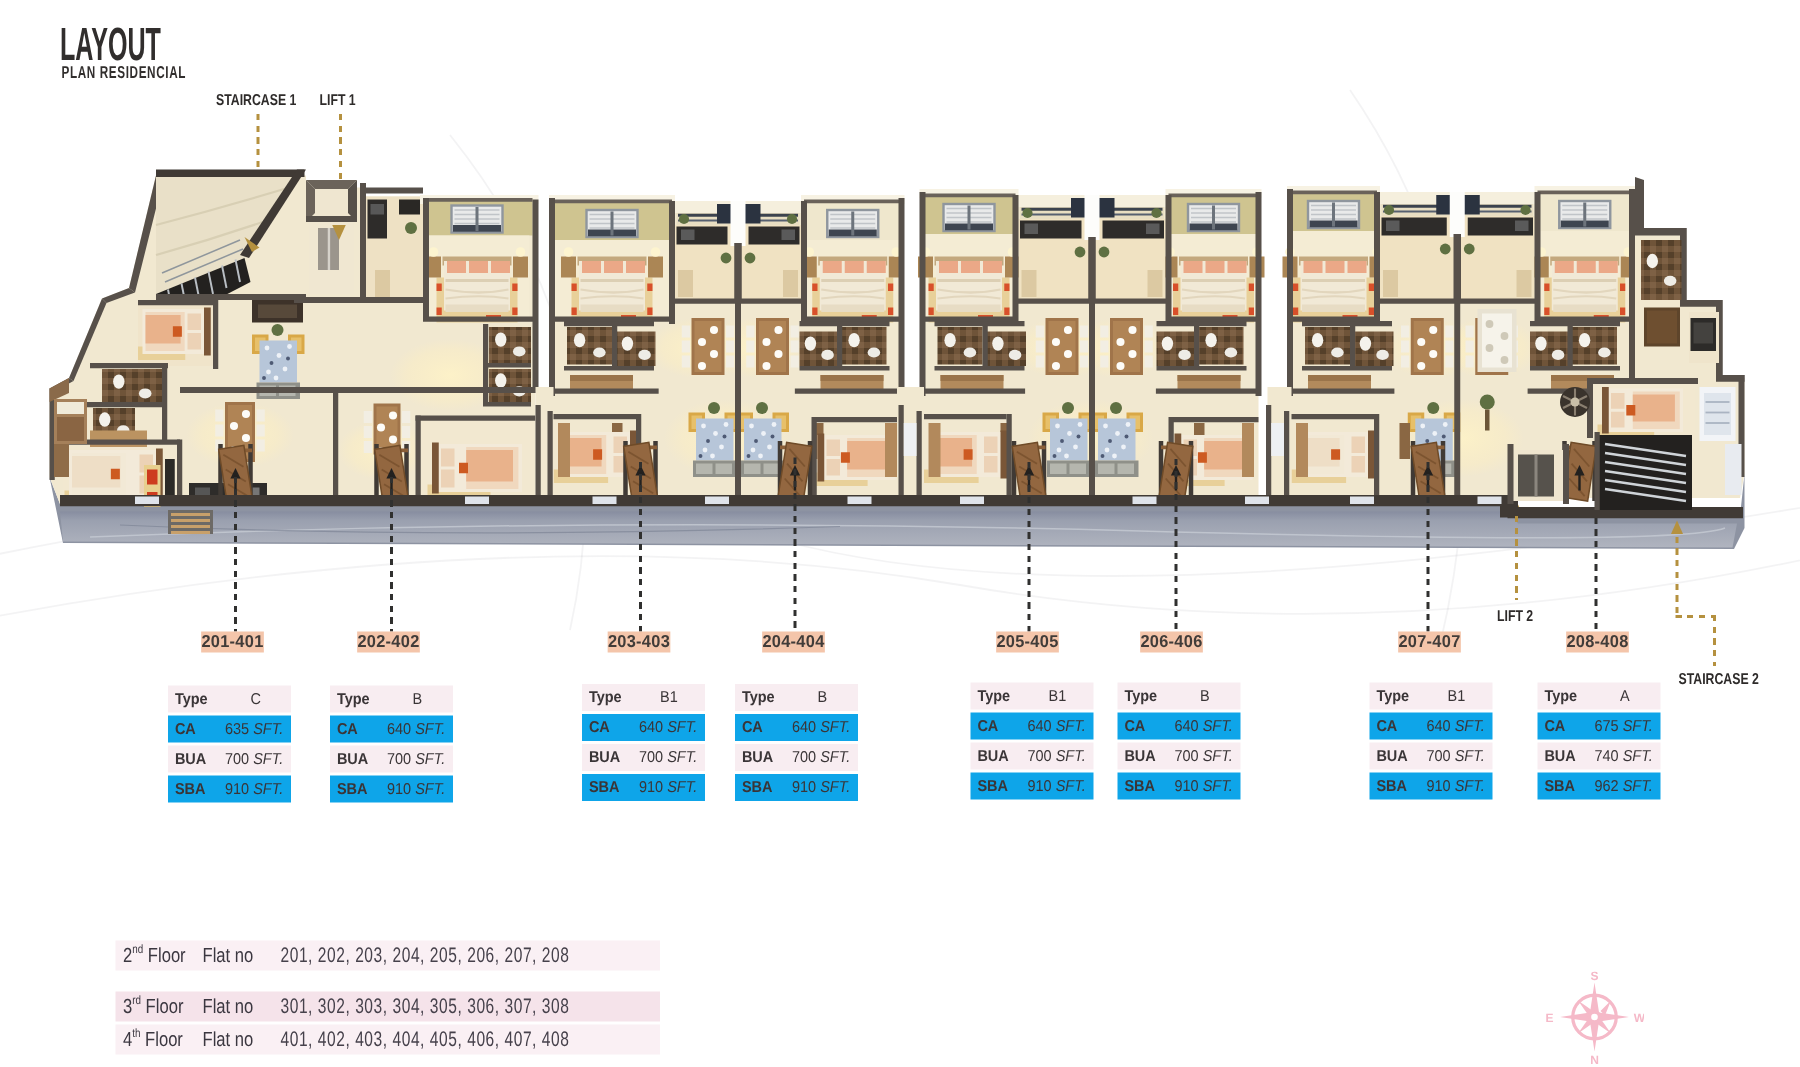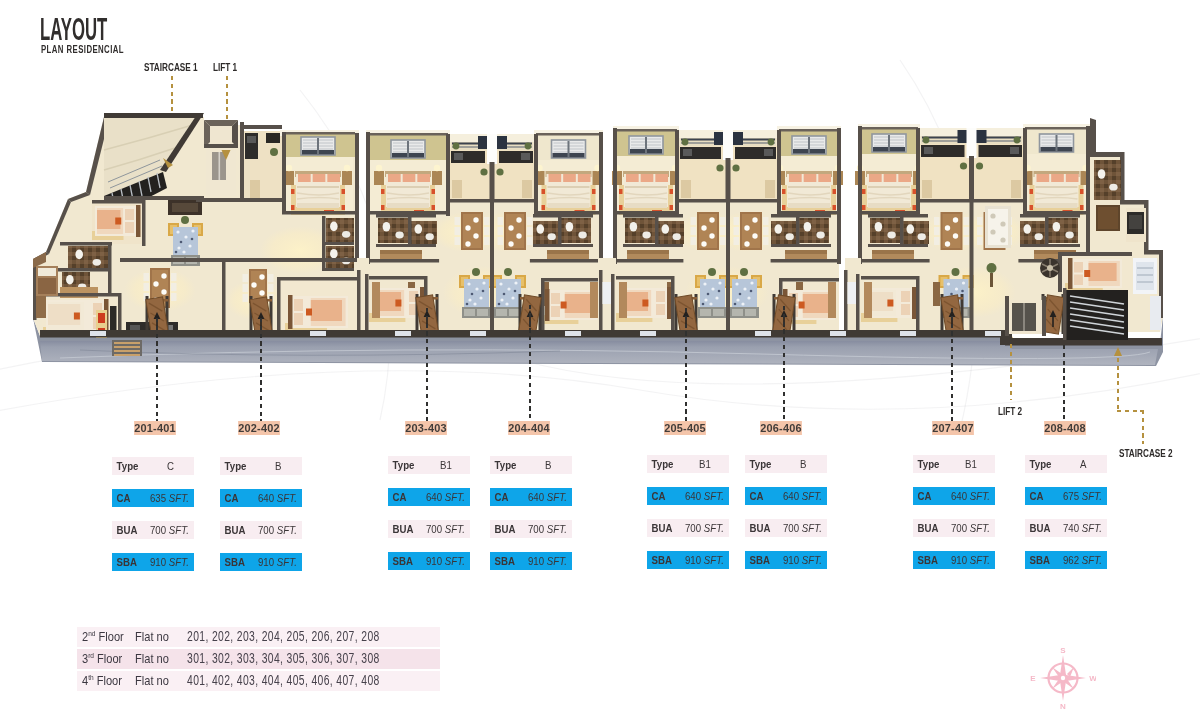--- a/index.html
+++ b/index.html
@@ -2,21 +2,21 @@
 <html><head>
 <meta charset="utf-8">
 <style>
 html,body{margin:0;padding:0;width:1200px;height:711px;background:#fff;font-family:"Liberation Sans",sans-serif;position:relative;overflow:hidden}
 .abs{position:absolute}
 .title{left:40px;top:12px;font-size:31px;font-weight:bold;color:#312e2d;transform:scaleX(0.54);transform-origin:left top;white-space:nowrap}
 .subtitle{left:41px;top:43px;font-size:11.5px;font-weight:bold;color:#312e2d;transform:scaleX(0.68);transform-origin:left top;white-space:nowrap;letter-spacing:0.6px}
 .toplab{font-size:10.5px;font-weight:bold;color:#2e2b2a;transform:scaleX(0.78);transform-origin:left top;white-space:nowrap}
 .unitlab{font-size:11.5px;font-weight:bold;color:#413c39;background:#f4c5aa;text-align:center;width:44px;padding:1px 0 1px 0;transform:scaleX(0.95);transform-origin:center top;letter-spacing:0.2px}
 .tbl{width:82px;font-size:10.5px;color:#3a3537}
-.tbl .r{height:18px;margin-bottom:14px;display:flex;align-items:center}
+.tbl .r{height:18px;margin-bottom:2px;display:flex;align-items:center}
 .tbl .lt{background:#f8edf1}
 .tbl .dk{background:#0ea5e9}
 .tbl b{display:inline-block;width:33px;padding-left:5px;font-weight:bold;transform:scaleX(0.92);transform-origin:left center}
 .tbl span{display:inline-block;transform:scaleX(0.92);transform-origin:left center;white-space:nowrap}
 .tbl i{font-style:italic}
 .flr{font-size:13.5px;color:#3b3740;position:relative;width:363px;height:20px;white-space:nowrap}
 .flr.lt{background:#faf0f4}
 .flr.dk{background:#f5e3ea}
 .flr span{position:absolute;top:2px;transform:scaleX(0.82);transform-origin:left top}
 .flr .c1{left:5px}
@@ -1663,21 +1663,21 @@
       <span>962 <i>SFT.</i></span>
     </div>
 </div>
 
 <div class="abs" style="left:77px;top:627px">
 <div class="flr lt">
       <span class="c1">2<sup>nd</sup> Floor</span>
       <span class="c2">Flat no</span>
       <span class="nums">201, 202, 203, 204, 205, 206, 207, 208</span>
     </div>
-<div class="flr dk" style="margin-top:2px">
+<div class="flr dk" style="margin-top:14px">
       <span class="c1">3<sup>rd</sup> Floor</span>
       <span class="c2">Flat no</span>
       <span class="nums">301, 302, 303, 304, 305, 306, 307, 308</span>
     </div>
 <div class="flr lt" style="margin-top:2px">
       <span class="c1">4<sup>th</sup> Floor</span>
       <span class="c2">Flat no</span>
       <span class="nums">401, 402, 403, 404, 405, 406, 407, 408</span>
     </div>
 </div>

